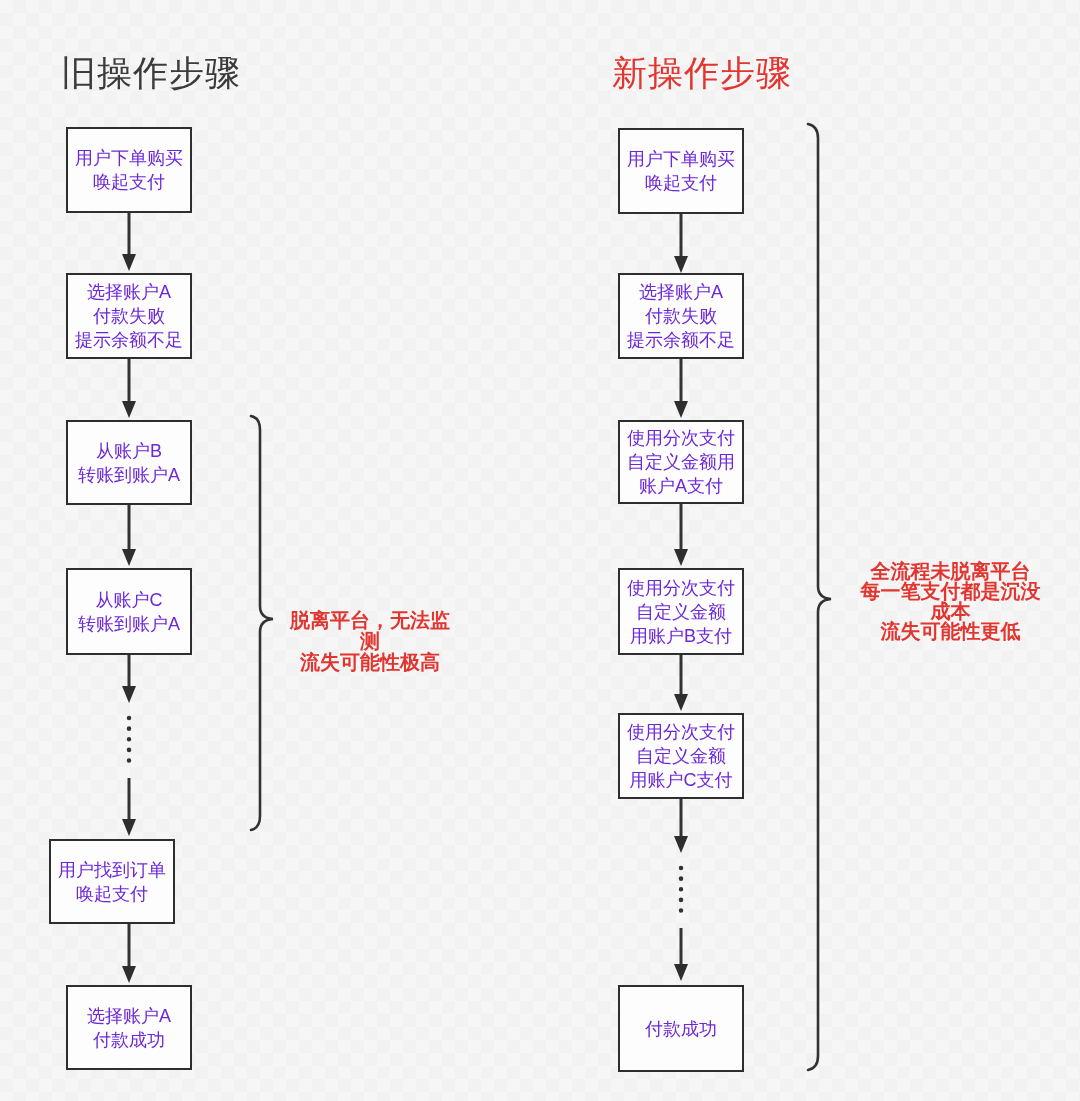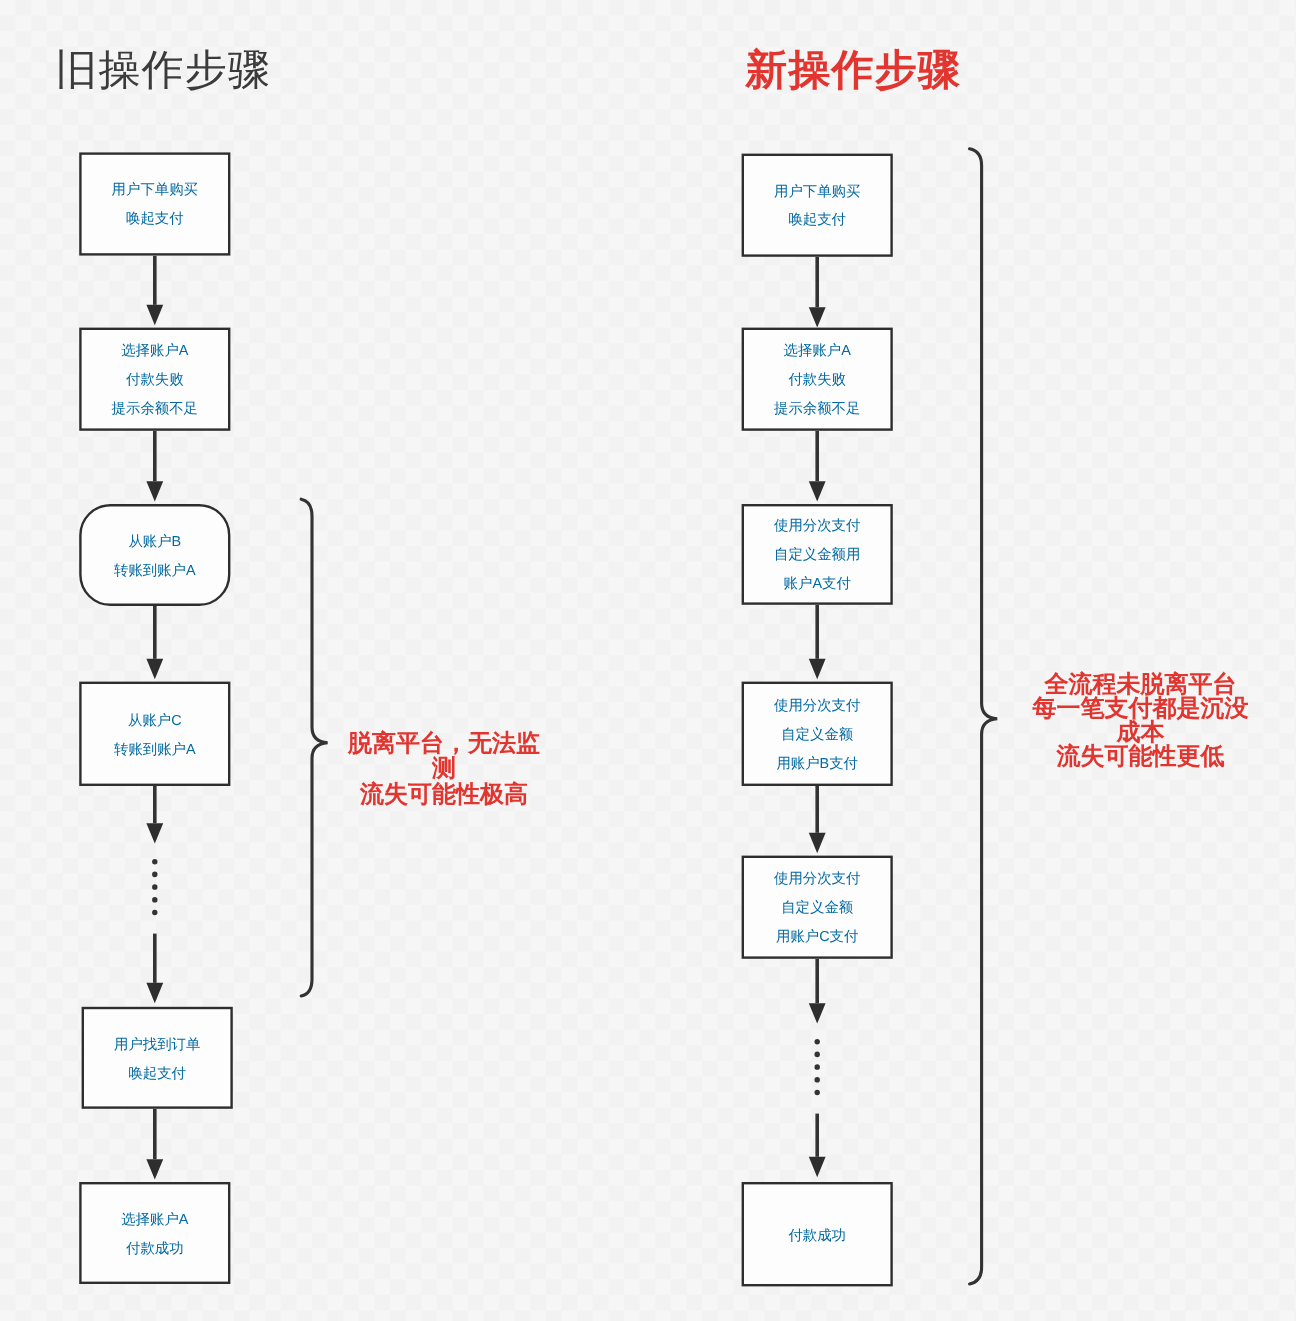--- a/index.html
+++ b/index.html
@@ -15,40 +15,40 @@
     background-image: repeating-conic-gradient(#f1f2f1 0% 25%, rgba(0,0,0,0) 0% 50%);
     background-size: 26px 26px;
   }
   .connector-layer {
     position: absolute;
     left: 0; top: 0;
     width: 1080px; height: 1101px;
   }
   .col-title {
     position: absolute;
-    margin: 1px;
+    margin: 16px;
     font-size: 35px;
     font-weight: 500;
     letter-spacing: 1px;
     white-space: nowrap;
   }
   .col-title.old { left: 45px; top: 34px; color: #3b3b3b; }
-  .col-title.new { left: 620px; top: 34px; color: #e23530; font-weight: bold; }
+  .col-title.new { left: 596px; top: 34px; color: #e23530; }
   .fbox {
     position: absolute;
     box-sizing: border-box;
     width: 126px;
     background: #fdfdfd;
     border: 2.5px solid #2e2e2e;
     display: flex;
     align-items: center;
     justify-content: center;
     text-align: center;
-    color: #0369a1;
-    font-size: 12px;
+    color: #6d28d9;
+    font-size: 18px;
     line-height: 24px;
     white-space: pre-line;
   }
   .annotation {
     position: absolute;
     text-align: center;
     color: #e23530;
     font-weight: 700;
     white-space: pre-line;
   }
@@ -101,25 +101,25 @@
   </svg>
 
   <h1 class="col-title old">旧操作步骤</h1>
   <h1 class="col-title new">新操作步骤</h1>
 
   <div class="fbox" style="left:66px; top:127px; height:86px;">用户下单购买
 唤起支付</div>
   <div class="fbox" style="left:66px; top:273px; height:86px;">选择账户A
 付款失败
 提示余额不足</div>
-  <div class="fbox" style="left:66px; top:420px; height:85px;border-radius:26px;">从账户B
+  <div class="fbox" style="left:66px; top:420px; height:85px;">从账户B
 转账到账户A</div>
   <div class="fbox" style="left:66px; top:568px; height:87px;">从账户C
 转账到账户A</div>
-  <div class="fbox" style="left:68px; top:839px; height:85px;">用户找到订单
+  <div class="fbox" style="left:49px; top:839px; height:85px;">用户找到订单
 唤起支付</div>
   <div class="fbox" style="left:66px; top:985px; height:85px;">选择账户A
 付款成功</div>
 
   <div class="fbox" style="left:618px; top:128px; height:86px;">用户下单购买
 唤起支付</div>
   <div class="fbox" style="left:618px; top:273px; height:86px;">选择账户A
 付款失败
 提示余额不足</div>
   <div class="fbox" style="left:618px; top:420px; height:84px;">使用分次支付

